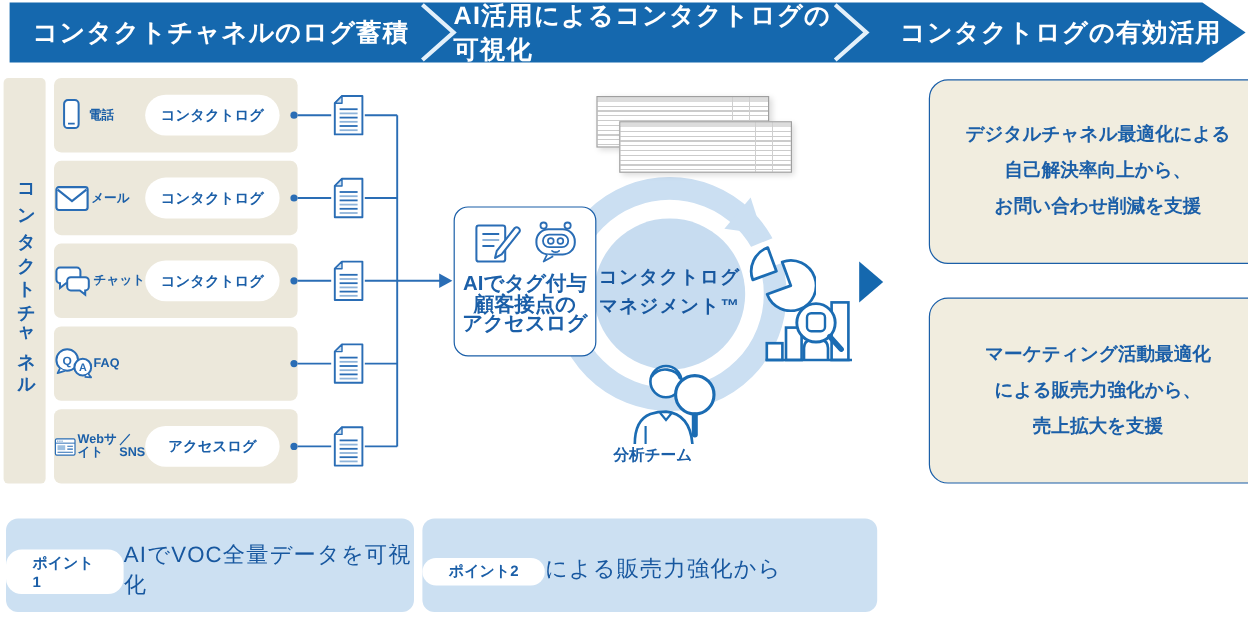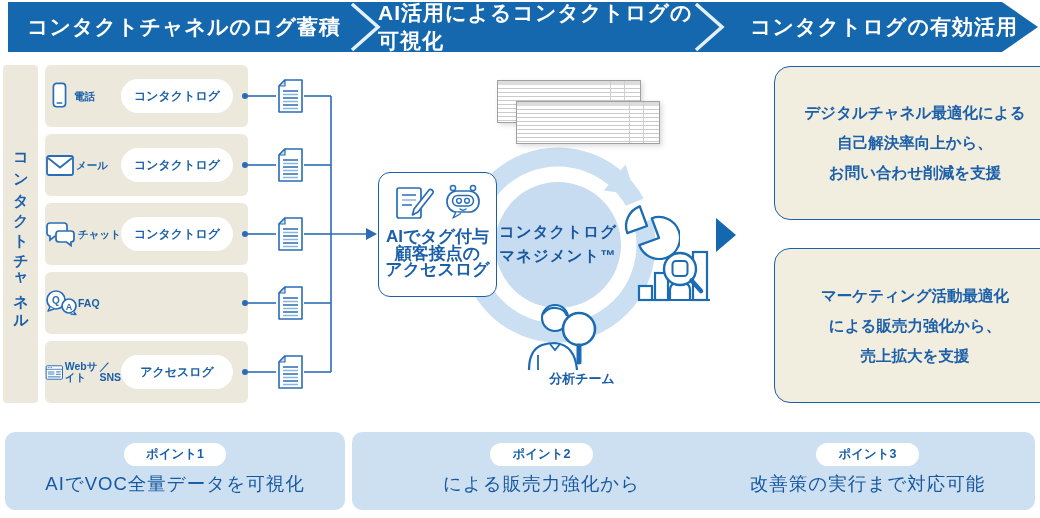--- a/index.html
+++ b/index.html
@@ -36,33 +36,33 @@
   .ai-box{left:378px;top:172px;width:117px;height:123px;background:#fff;border:1.6px solid var(--text-blue,#1B5FA8);
     border-radius:12px;z-index:3;display:flex;flex-direction:column;align-items:center;}
   .ai-icons{margin-top:10px;display:flex;align-items:center;gap:4px;}
   .ai-line{font-size:17px;font-weight:bold;color:var(--text-blue,#1B5FA8);line-height:16.5px;text-align:center;}
   .ai-lines{margin-top:6px;}
 
   
   .cycle-text{left:478px;top:220px;width:160px;text-align:center;z-index:2;
     font-size:15.5px;font-weight:bold;color:var(--title-blue,#17579F);line-height:24px;letter-spacing:1px;}
 
-  .analyst-label{left:522px;top:370px;width:120px;text-align:center;font-size:13px;font-weight:bold;
+  .analyst-label{left:484px;top:370px;width:120px;text-align:center;font-size:13px;font-weight:bold;
     color:var(--text-blue,#1B5FA8);z-index:3;}
 
   
   .pointer-triangle{left:716px;top:218px;width:0;height:0;border-top:17px solid transparent;
     border-bottom:17px solid transparent;border-left:20px solid var(--accent,#1568AE);}
   .outcome{left:750px;width:280px;background:var(--beige-light,#F1EDDF);border:1.5px solid var(--text-blue,#1B5FA8);
     border-radius:16px;display:flex;flex-direction:column;align-items:center;justify-content:center;margin-left:24px;}
   .outcome-line{font-size:15.5px;font-weight:bold;color:var(--text-blue,#1B5FA8);line-height:30px;text-align:center;}
 
   
   .point-box{position:absolute;top:432px;height:78px;background:var(--lightblue-box,#CCE0F2);border-radius:10px;
-    display:flex;flex-direction:column;align-items:center;}
+    display:flex;flex-direction:row;align-items:center;}
   .point-badge{margin-top:11px;background:#fff;border-radius:13px;padding:3px 22px;font-size:12.5px;
     font-weight:bold;color:var(--text-blue,#1B5FA8);}
   .point-title{margin-top:5px;font-size:18.5px;font-weight:normal;color:var(--title-blue,#17579F);letter-spacing:1px;}
 </style>
 </head>
 <body>
 
 <div id="canvas">
 
   <svg class="abs" style="left:0;top:0" width="1040" height="56">
@@ -277,18 +277,14 @@
   </div>
 
   <div class="point-box" style="left:5px;width:340px">
     <div class="point-badge">ポイント1</div>
     <div class="point-title">AIでVOC全量データを可視化</div>
   </div>
   <div class="point-box" style="left:352px;width:379px">
     <div class="point-badge">ポイント2</div>
     <div class="point-title">による販売力強化から</div>
   </div>
-  <div class="point-box" style="left:700px;width:335px">
-    <div class="point-badge">ポイント3</div>
-    <div class="point-title">改善策の実行まで対応可能</div>
-  </div>
 
 </div>
 
 </body></html>

